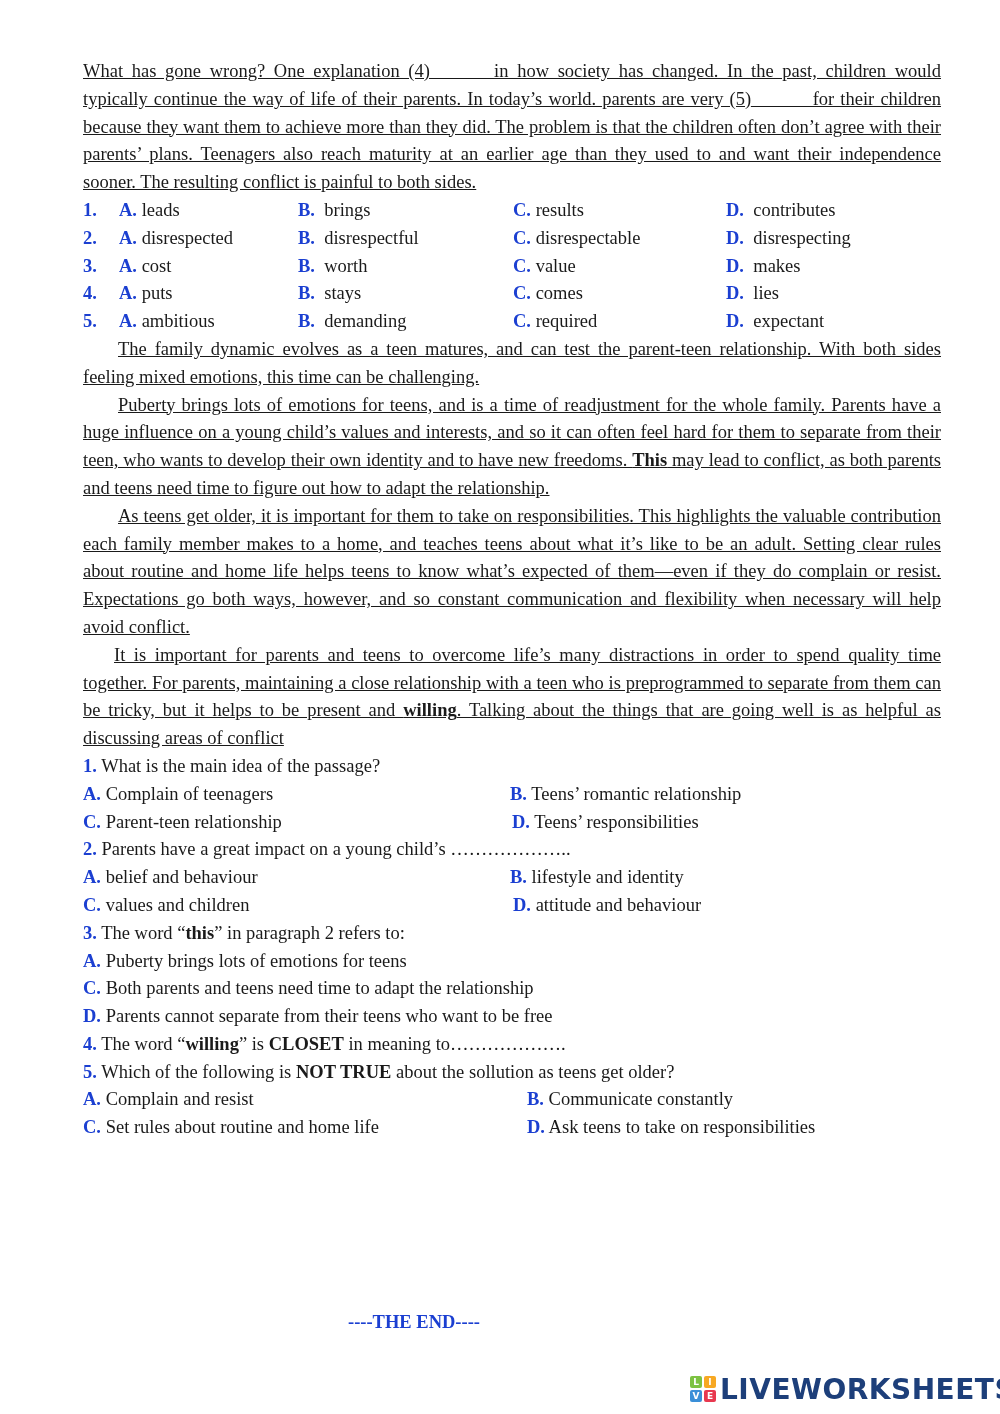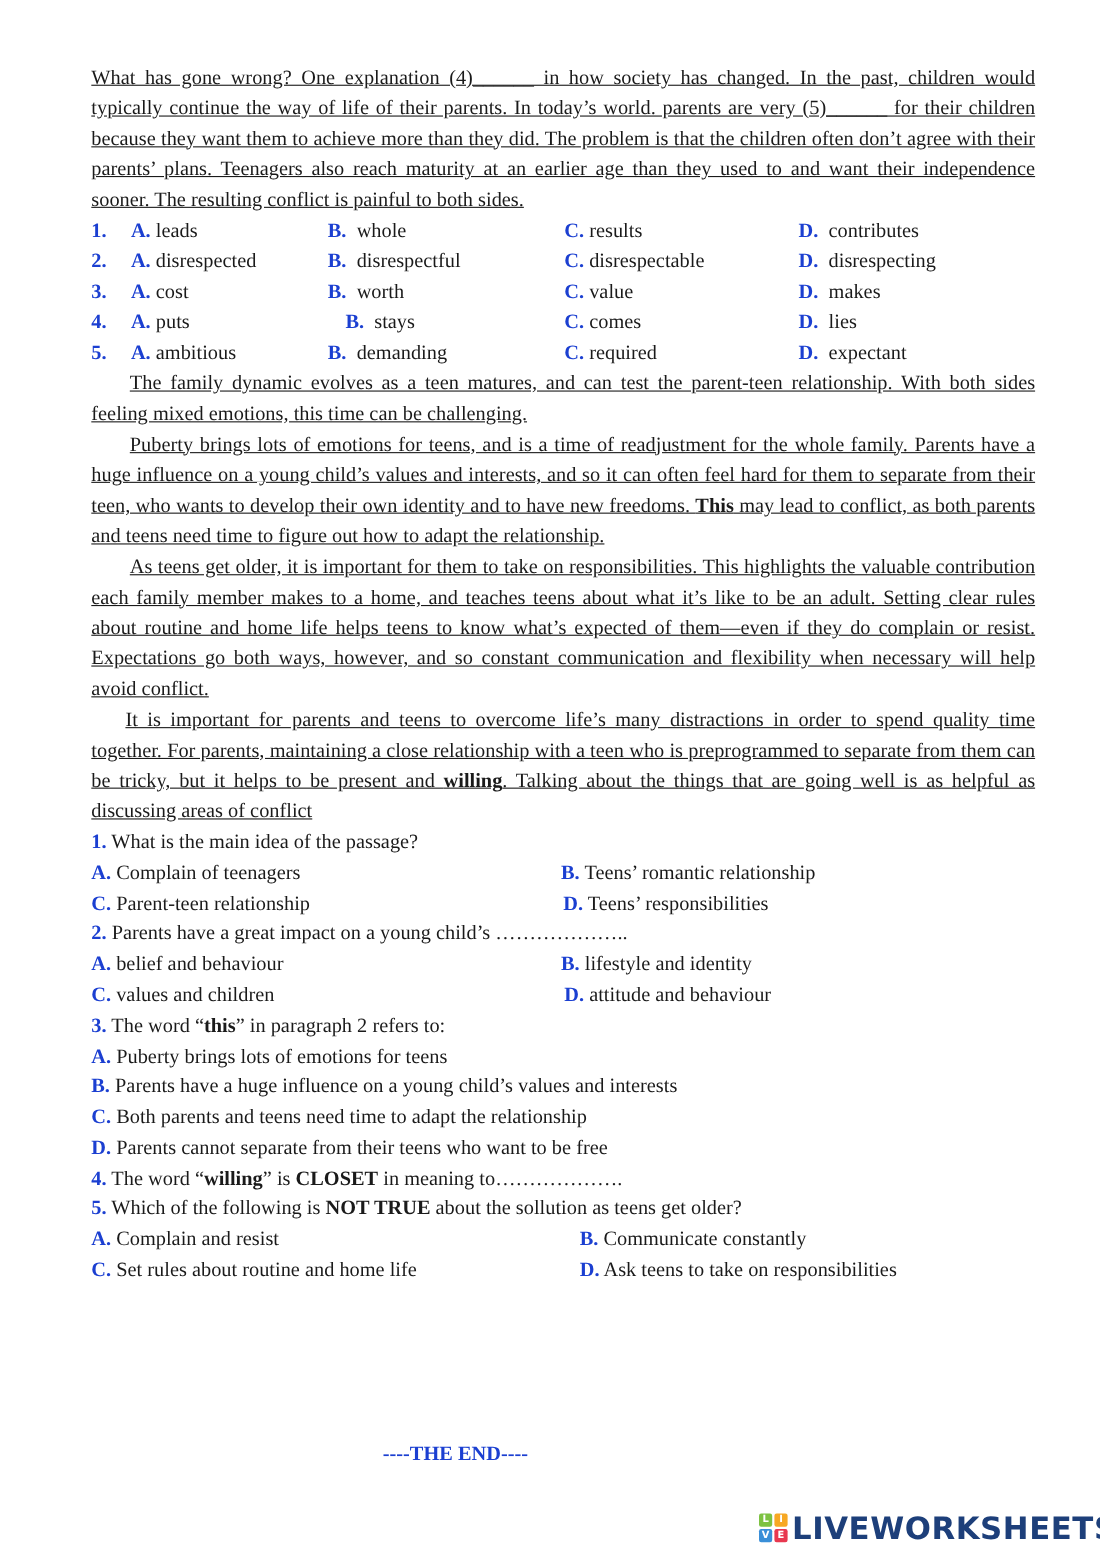--- a/index.html
+++ b/index.html
@@ -31,42 +31,42 @@
 <body>
 
 <div class="page">
 
   <p class="para">What has gone wrong? One explanation (4)______ in how society has changed.  In the past, children would typically continue the way of life of their parents. In today’s world.  parents are very (5)______ for their children because they want them to achieve more than they did.  The problem is that the children often don’t agree with their parents’ plans. Teenagers also reach maturity at an earlier age than they used to and want their independence sooner. The resulting conflict is painful to both sides.</p>
 
   <div>
     <div class="grid-row">
       <span class="opt blue" style="left:0">1.</span>
       <span class="opt" style="left:36px"><span class="blue">A.</span> <span>leads</span></span>
-      <span class="opt" style="left:215px"><span class="blue">B.</span>&nbsp; <span>whole</span></span>
+      <span class="opt" style="left:215px"><span class="blue">B.</span>&nbsp; <span>brings</span></span>
       <span class="opt" style="left:430px"><span class="blue">C.</span> <span>results</span></span>
       <span class="opt" style="left:643px"><span class="blue">D.</span>&nbsp; <span>contributes</span></span>
     </div>
     <div class="grid-row">
       <span class="opt blue" style="left:0">2.</span>
       <span class="opt" style="left:36px"><span class="blue">A.</span> <span>disrespected</span></span>
       <span class="opt" style="left:215px"><span class="blue">B.</span>&nbsp; <span>disrespectful</span></span>
       <span class="opt" style="left:430px"><span class="blue">C.</span> <span>disrespectable</span></span>
       <span class="opt" style="left:643px"><span class="blue">D.</span>&nbsp; <span>disrespecting</span></span>
     </div>
     <div class="grid-row">
       <span class="opt blue" style="left:0">3.</span>
       <span class="opt" style="left:36px"><span class="blue">A.</span> <span>cost</span></span>
       <span class="opt" style="left:215px"><span class="blue">B.</span>&nbsp; <span>worth</span></span>
       <span class="opt" style="left:430px"><span class="blue">C.</span> <span>value</span></span>
       <span class="opt" style="left:643px"><span class="blue">D.</span>&nbsp; <span>makes</span></span>
     </div>
     <div class="grid-row">
       <span class="opt blue" style="left:0">4.</span>
       <span class="opt" style="left:36px"><span class="blue">A.</span> <span>puts</span></span>
-      <span class="opt" style="left:231px"><span class="blue">B.</span>&nbsp; <span>stays</span></span>
+      <span class="opt" style="left:215px"><span class="blue">B.</span>&nbsp; <span>stays</span></span>
       <span class="opt" style="left:430px"><span class="blue">C.</span> <span>comes</span></span>
       <span class="opt" style="left:643px"><span class="blue">D.</span>&nbsp; <span>lies</span></span>
     </div>
     <div class="grid-row">
       <span class="opt blue" style="left:0">5.</span>
       <span class="opt" style="left:36px"><span class="blue">A.</span> <span>ambitious</span></span>
       <span class="opt" style="left:215px"><span class="blue">B.</span>&nbsp; <span>demanding</span></span>
       <span class="opt" style="left:430px"><span class="blue">C.</span> <span>required</span></span>
       <span class="opt" style="left:643px"><span class="blue">D.</span>&nbsp; <span>expectant</span></span>
     </div>
@@ -93,21 +93,20 @@
     <span class="opt" style="left:0"><span class="blue">A.</span> <span> belief and behaviour</span></span>
     <span class="opt" style="left:427px"><span class="blue">B.</span> <span> lifestyle and identity</span></span>
   </div>
   <div class="line">
     <span class="opt" style="left:0"><span class="blue">C.</span> <span> values and children</span></span>
     <span class="opt" style="left:430px"><span class="blue">D.</span> <span> attitude and behaviour</span></span>
   </div>
 
   <div class="line"><span class="blue">3.</span> <span>The word “</span><span class="bold">this</span><span>” in paragraph 2 refers to:</span></div>
   <div class="line"><span class="blue">A.</span> <span> Puberty brings lots of emotions for teens</span></div>
-  <div class="line"><span class="blue">B.</span> <span> Parents have a huge influence on a young child’s values and interests</span></div>
   <div class="line"><span class="blue">C.</span> <span>Both parents and teens need time to adapt the relationship</span></div>
   <div class="line"><span class="blue">D.</span> <span> Parents cannot separate from their teens who want to be free</span></div>
 
   <div class="line"><span class="blue">4.</span> <span>The word “</span><span class="bold">willing</span><span>” is </span><span class="bold">CLOSET</span><span> in meaning to……………….</span></div>
 
   <div class="line"><span class="blue">5.</span> <span>Which of the following is </span><span class="bold">NOT TRUE</span><span> about the sollution as teens get older?</span></div>
   <div class="line">
     <span class="opt" style="left:0"><span class="blue">A.</span> <span> Complain and resist</span></span>
     <span class="opt" style="left:444px"><span class="blue">B.</span> <span> Communicate constantly</span></span>
   </div>

